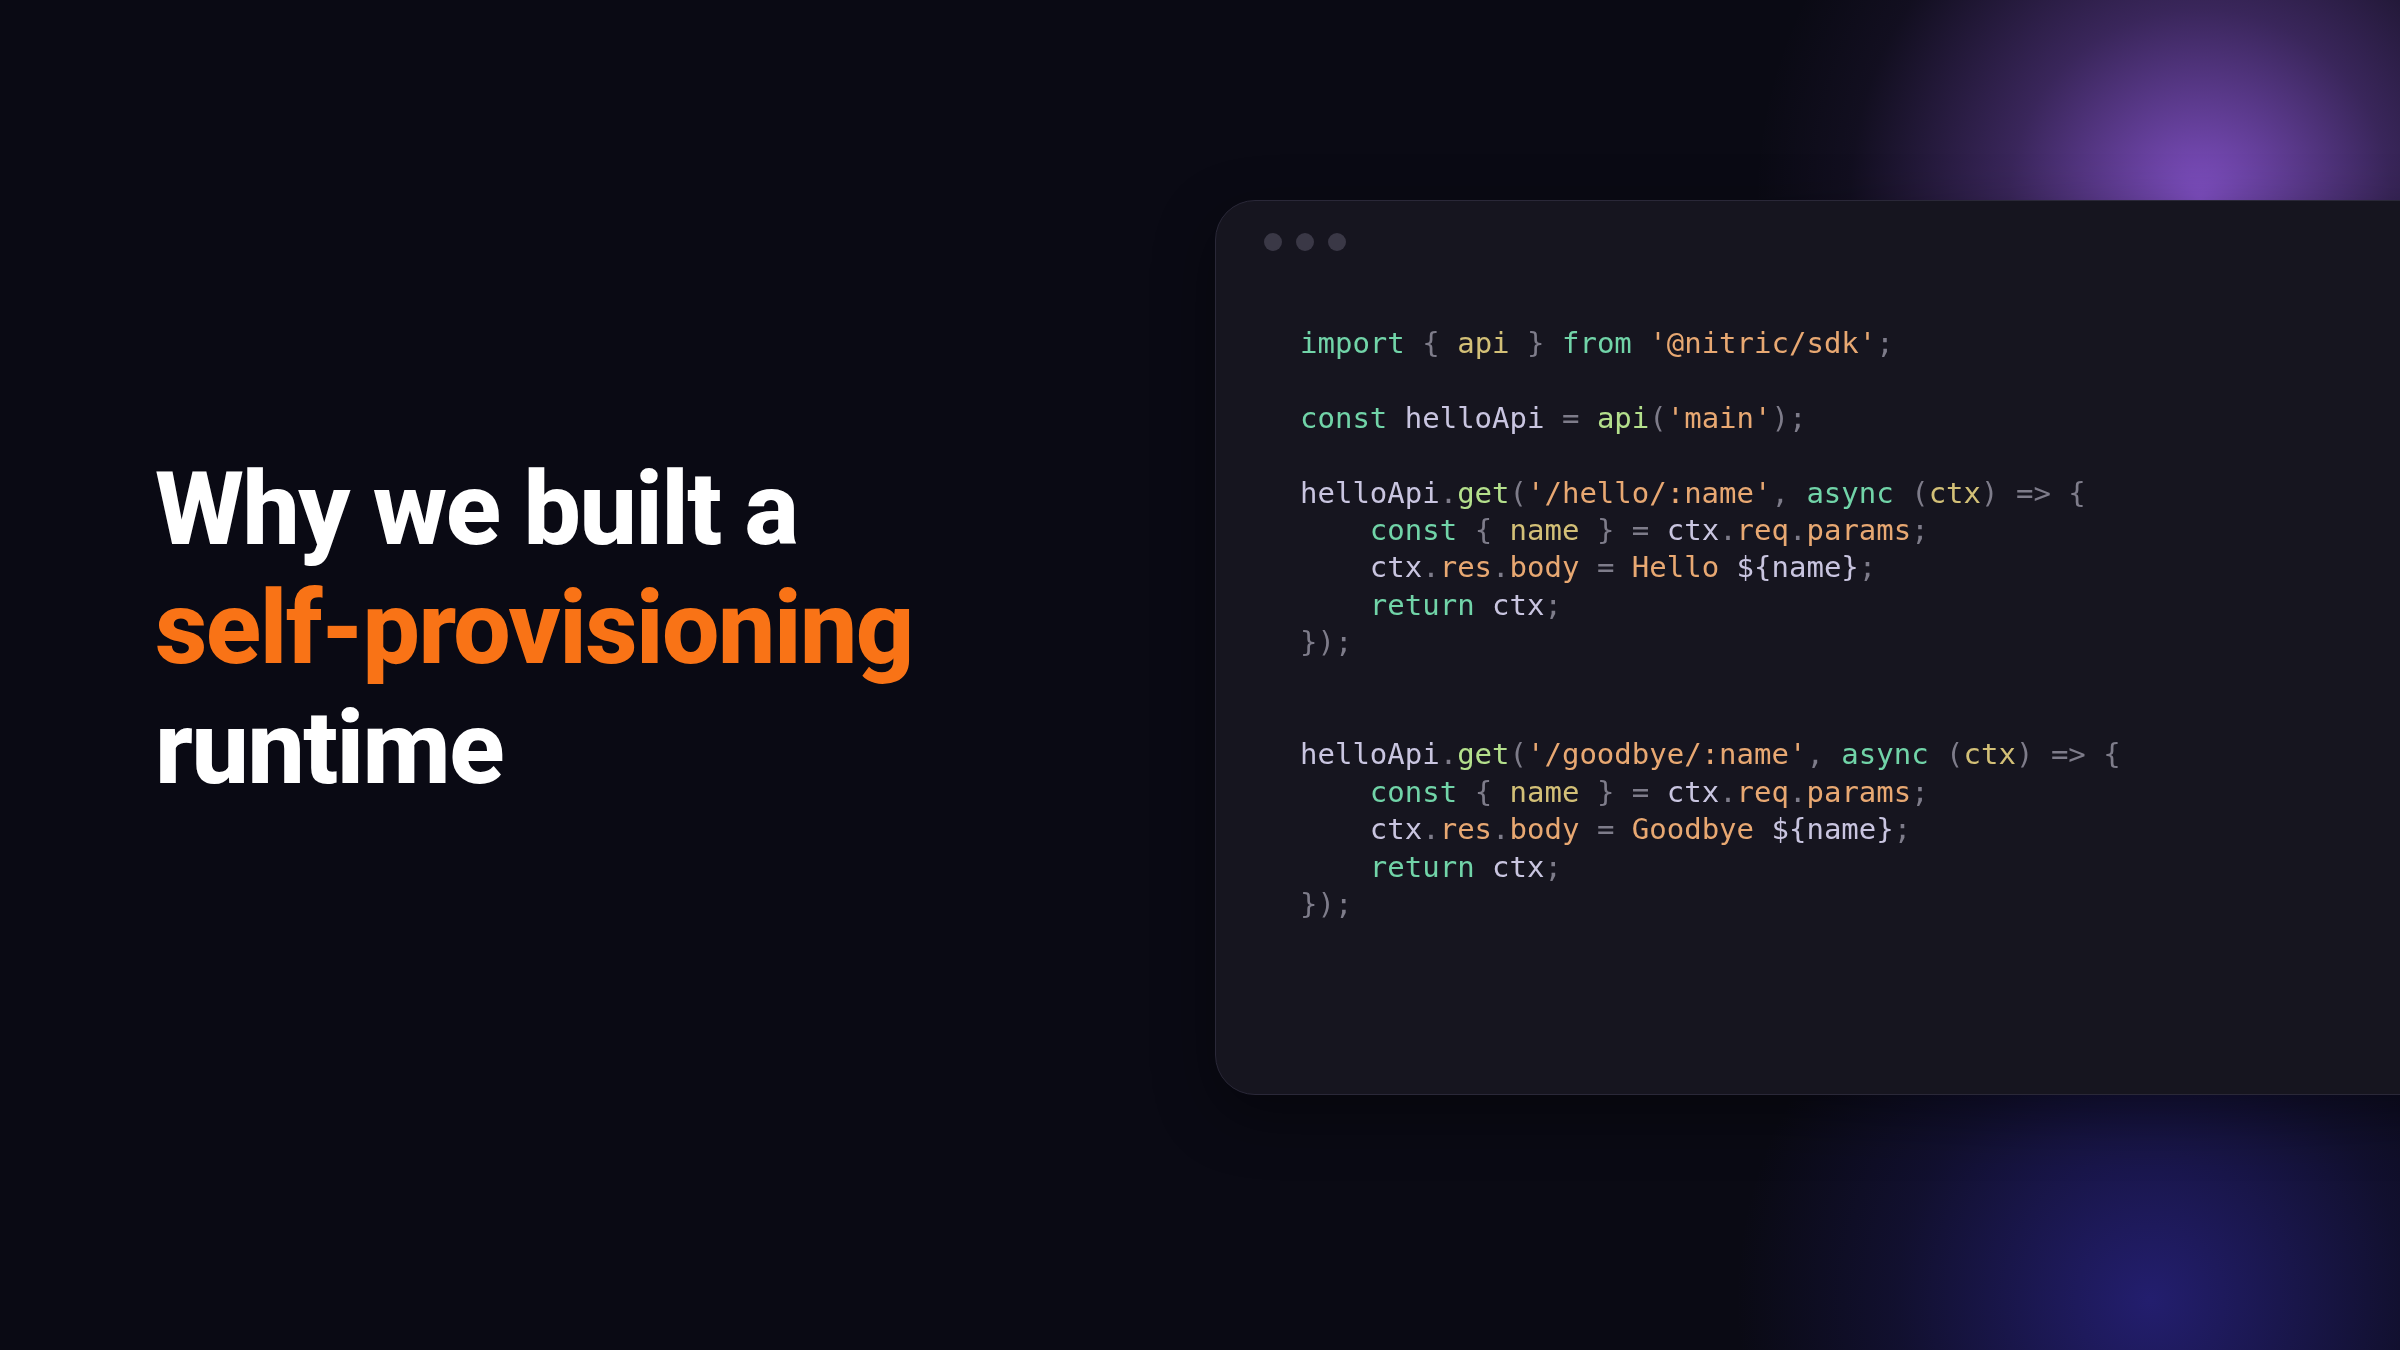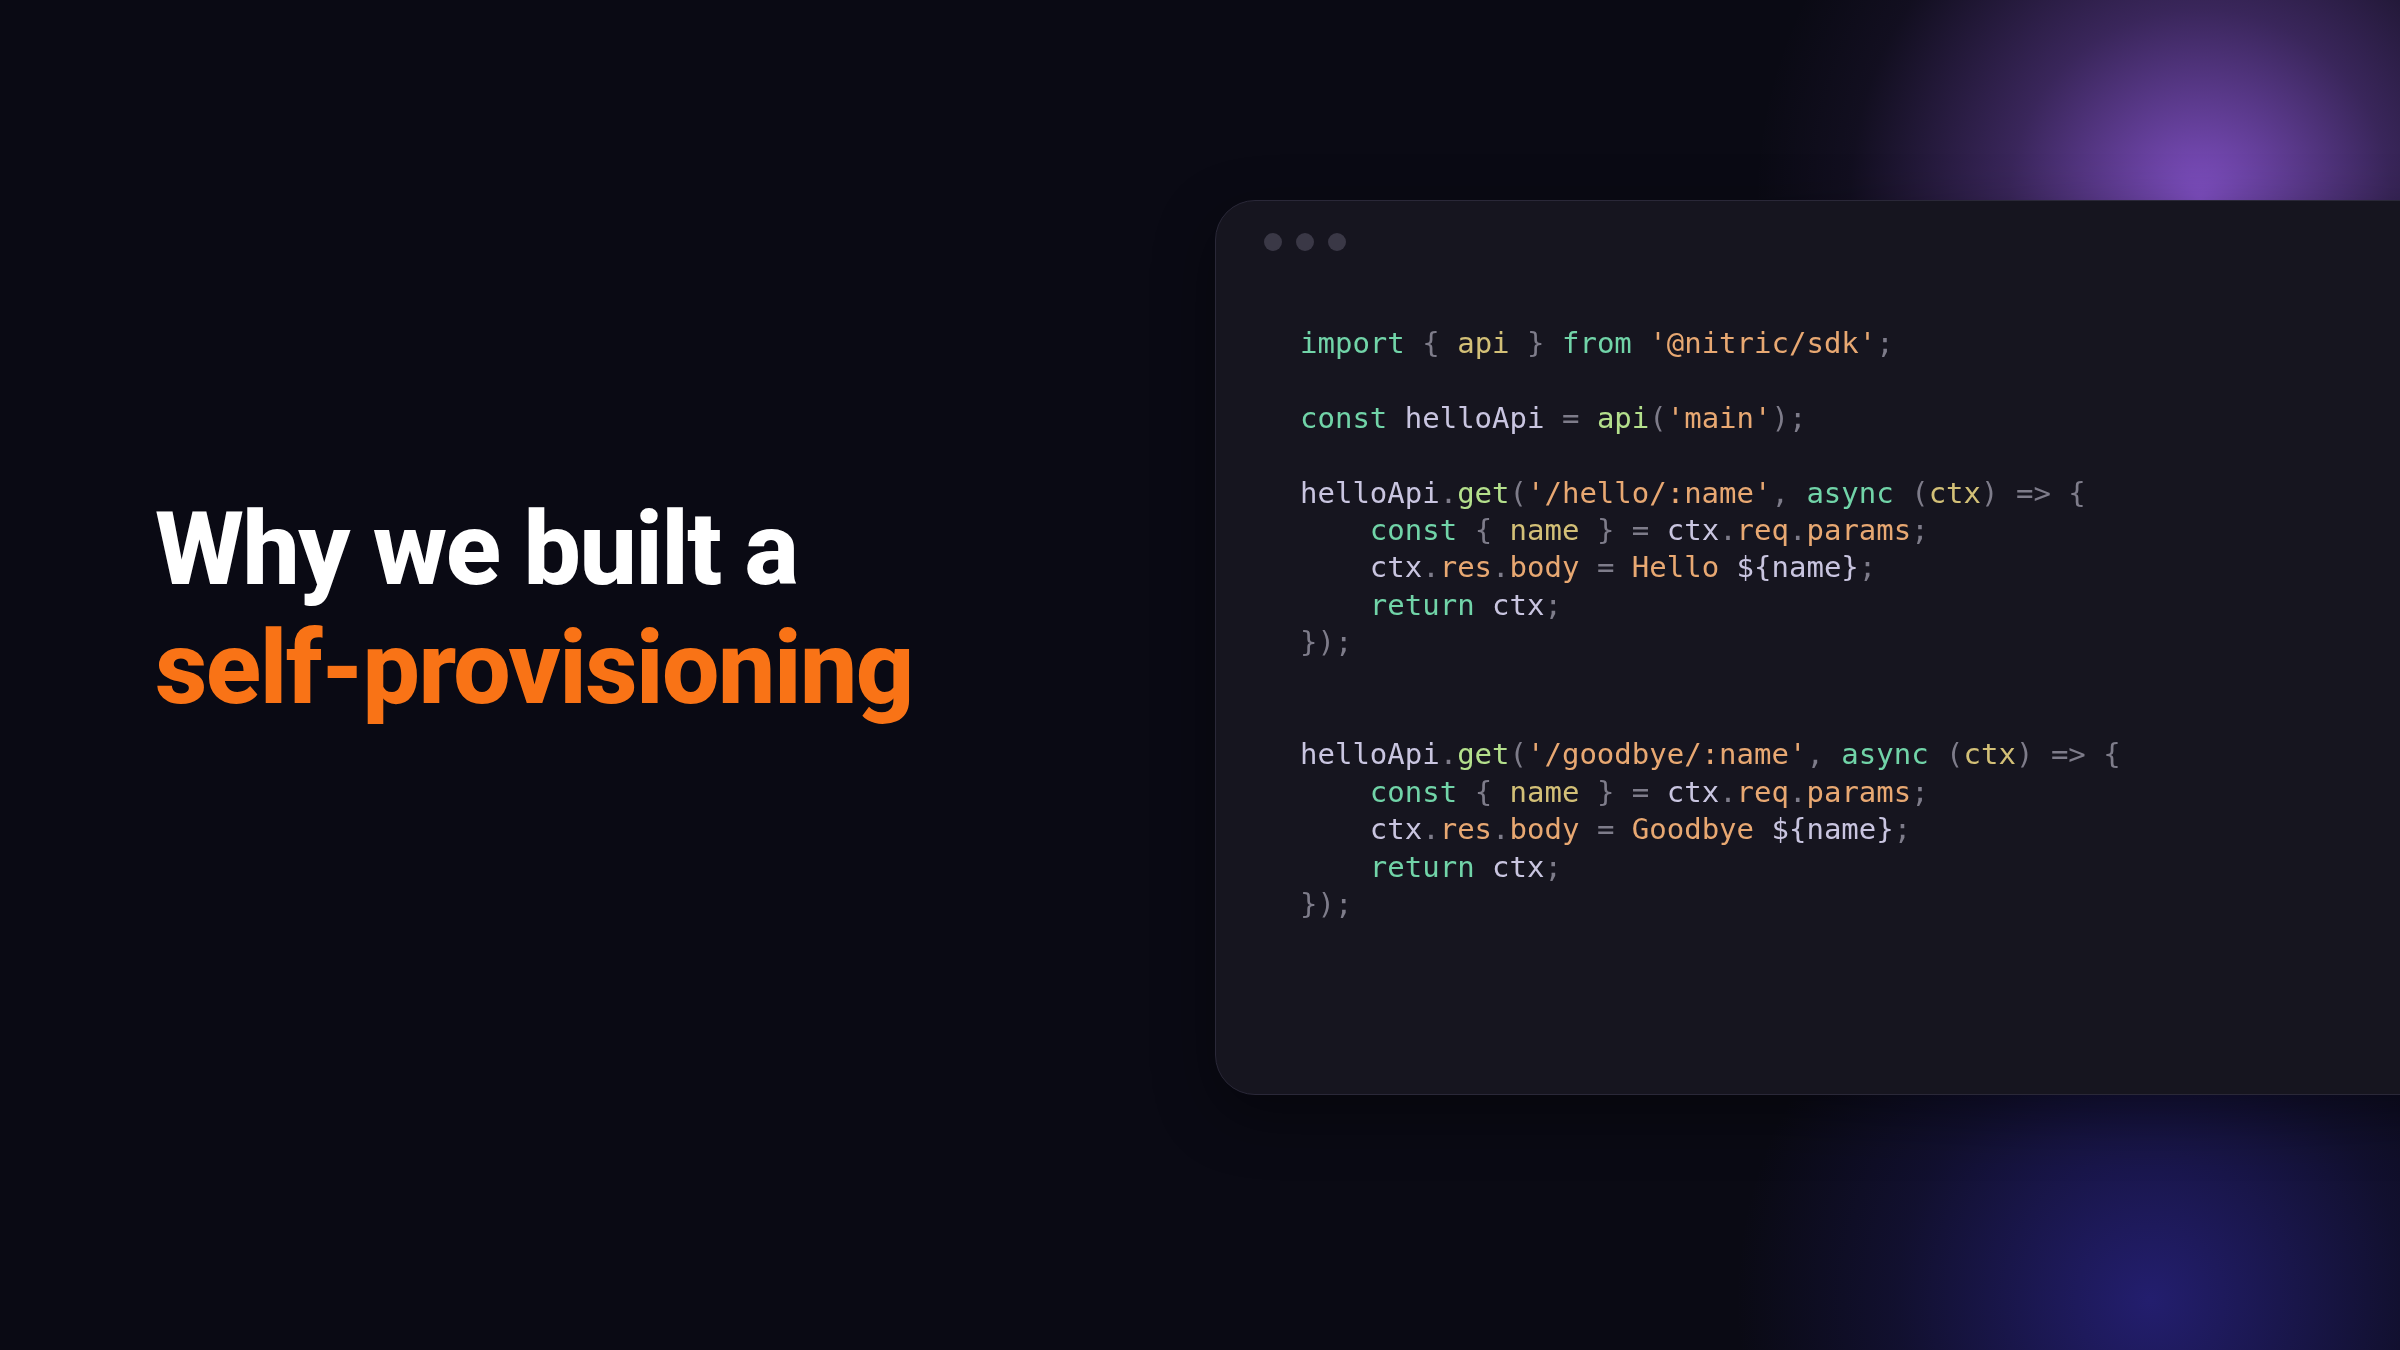--- a/index.html
+++ b/index.html
@@ -25,21 +25,21 @@
       bottom: -400px;
       right: -200px;
       width: 900px;
       height: 900px;
       background: radial-gradient(circle, rgba(60, 50, 200, 0.5) 0%, rgba(60, 50, 200, 0.15) 40%, transparent 65%);
       pointer-events: none;
     }
     .headline {
       position: absolute;
       left: 155px;
-      top: 490px;
+      top: 450px;
       font-weight: 800;
       font-size: 102px;
       line-height: 1.17;
       letter-spacing: -1.5px;
       color: #ffffff;
     }
     .headline .accent { color: #f97316; }
     .code-window {
       position: absolute;
       left: 1215px;
@@ -82,20 +82,21 @@
   </style>
 </head>
 <body>
 
 <div class="glow-top-right"></div>
 <div class="glow-bottom-right"></div>
 
 <h1 class="headline">
   <span>Why we built a</span><br>
   <span class="accent">self-provisioning</span><br>
+  <span>runtime</span>
 </h1>
 
 <div class="code-window">
   <div class="window-header">
     <span class="dot"></span>
     <span class="dot"></span>
     <span class="dot"></span>
   </div>
   <div class="code-content"><span class="kw">import</span><span> </span><span class="punc">{</span><span> </span><span class="pn">api</span><span> </span><span class="punc">}</span><span> </span><span class="kw">from</span><span> </span><span class="str">'@nitric/sdk'</span><span class="punc">;</span>
 

